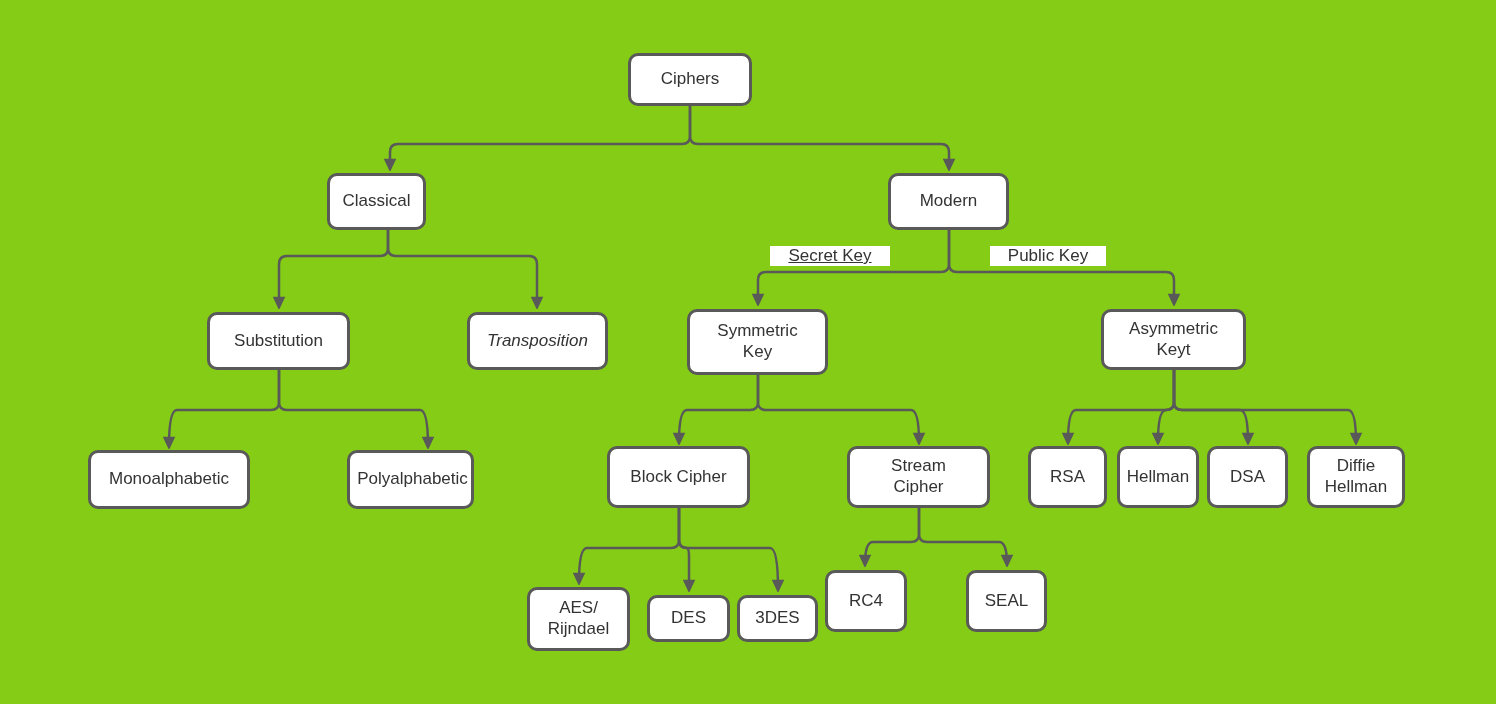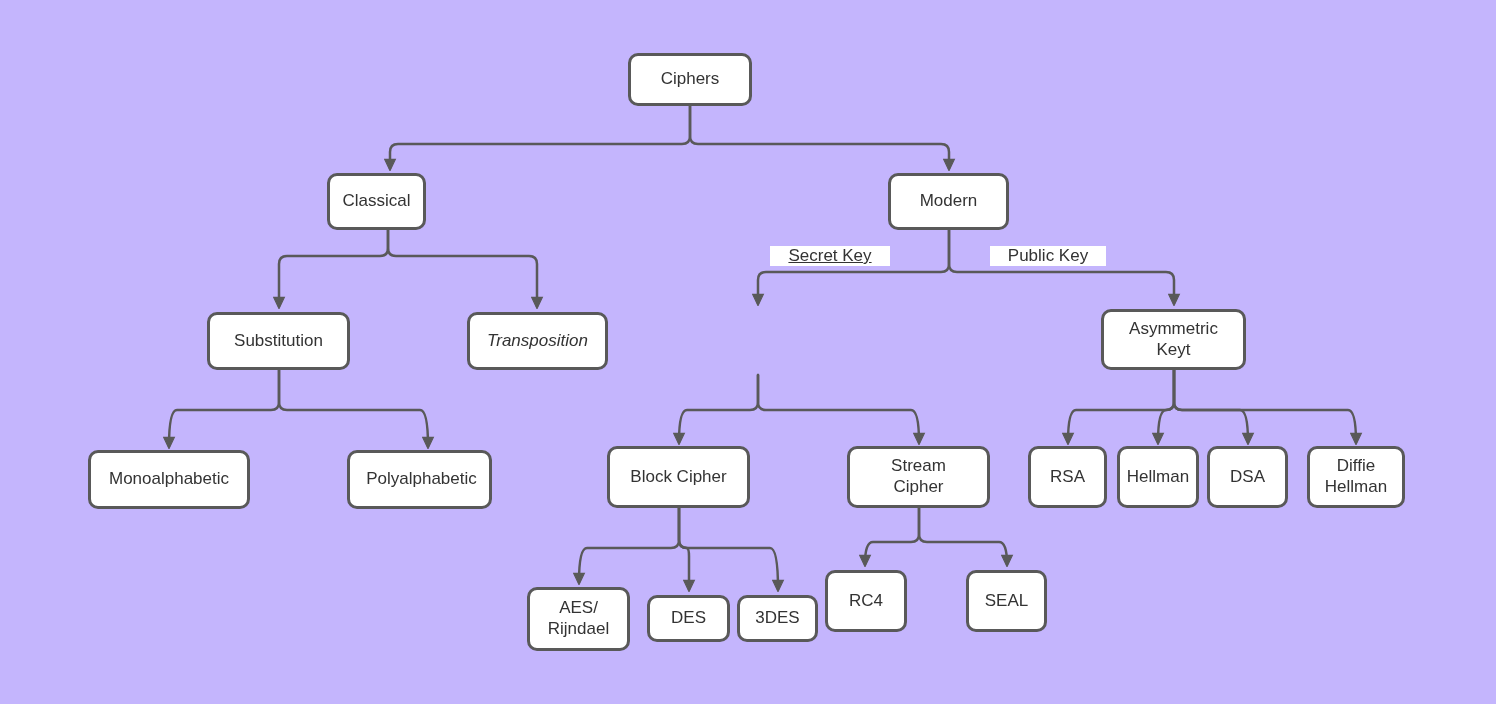--- a/index.html
+++ b/index.html
@@ -4,21 +4,21 @@
 <style>
   html, body {
     margin: 0;
     padding: 0;
     background: #ffffff;
   }
   .canvas {
     position: relative;
     width: 1496px;
     height: 704px;
-    background: #c4b5fd;
+    background: #84cc16;
     font-family: "Liberation Sans", sans-serif;
     overflow: hidden;
   }
   .edges-svg {
     position: absolute;
     left: 0;
     top: 0;
     width: 1496px;
     height: 704px;
     z-index: 1;
@@ -95,27 +95,29 @@
   <div class="node" style="left:888px; top:173px; width:121px; height:57px;">Modern</div>
 
   <div class="edge-label" style="left:770px; top:246px; width:116px;text-decoration:underline;">Secret Key</div>
 
   <div class="edge-label" style="left:990px; top:246px; width:112px;">Public Key</div>
 
   <div class="node" style="left:207px; top:312px; width:143px; height:58px;">Substitution</div>
 
   <div class="node" style="left:467px; top:312px; width:141px; height:58px;font-style:italic;">Transposition</div>
 
+  <div class="node" style="left:687px; top:309px; width:141px; height:66px;">Symmetric
+Key</div>
 
   <div class="node" style="left:1101px; top:309px; width:145px; height:61px;">Asymmetric
 Keyt</div>
 
   <div class="node" style="left:88px; top:450px; width:162px; height:59px;">Monoalphabetic</div>
 
-  <div class="node" style="left:347px; top:450px; width:145px; height:59px;padding-left:8px;">Polyalphabetic</div>
+  <div class="node" style="left:347px; top:450px; width:127px; height:59px;padding-left:8px;">Polyalphabetic</div>
 
   <div class="node" style="left:847px; top:446px; width:143px; height:62px;">Stream
 Cipher</div>
 
   <div class="node" style="left:607px; top:446px; width:143px; height:62px;">Block Cipher</div>
 
   <div class="node" style="left:1028px; top:446px; width:79px; height:62px;">RSA</div>
 
   <div class="node" style="left:1117px; top:446px; width:82px; height:62px;">Hellman</div>
 

